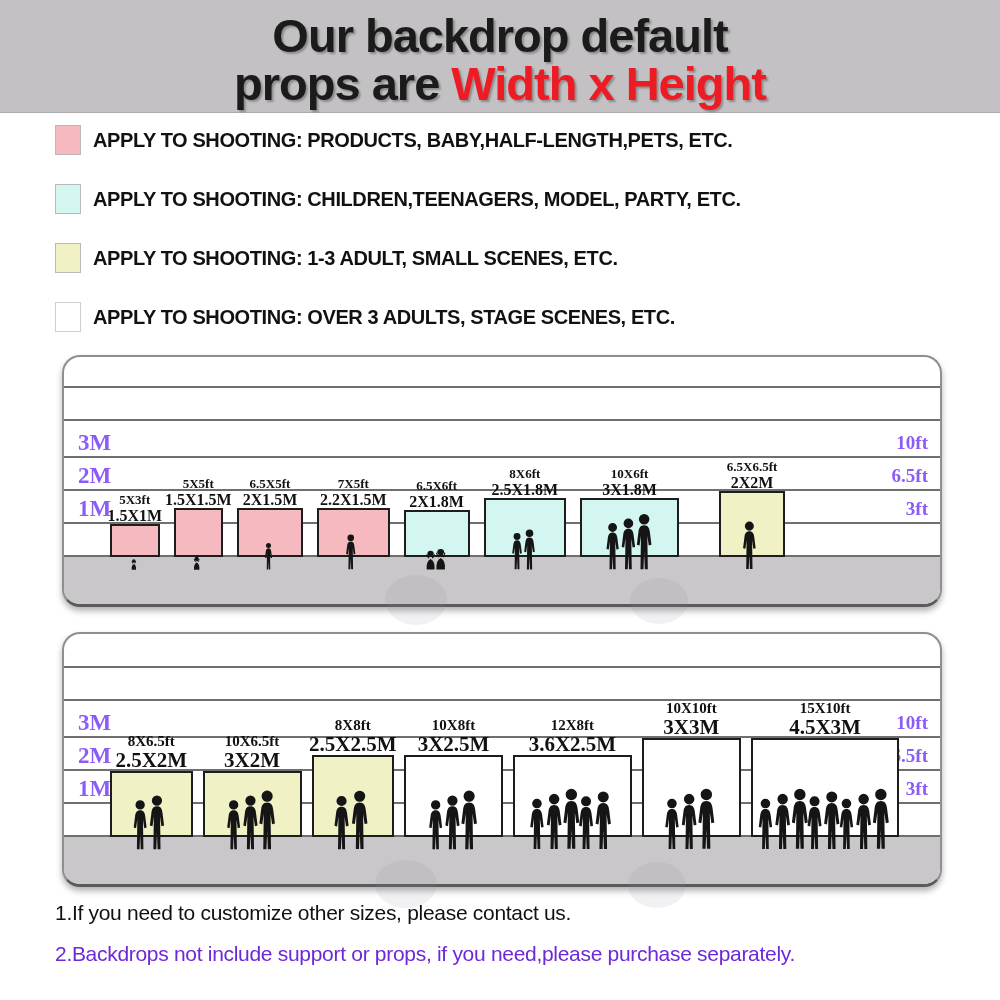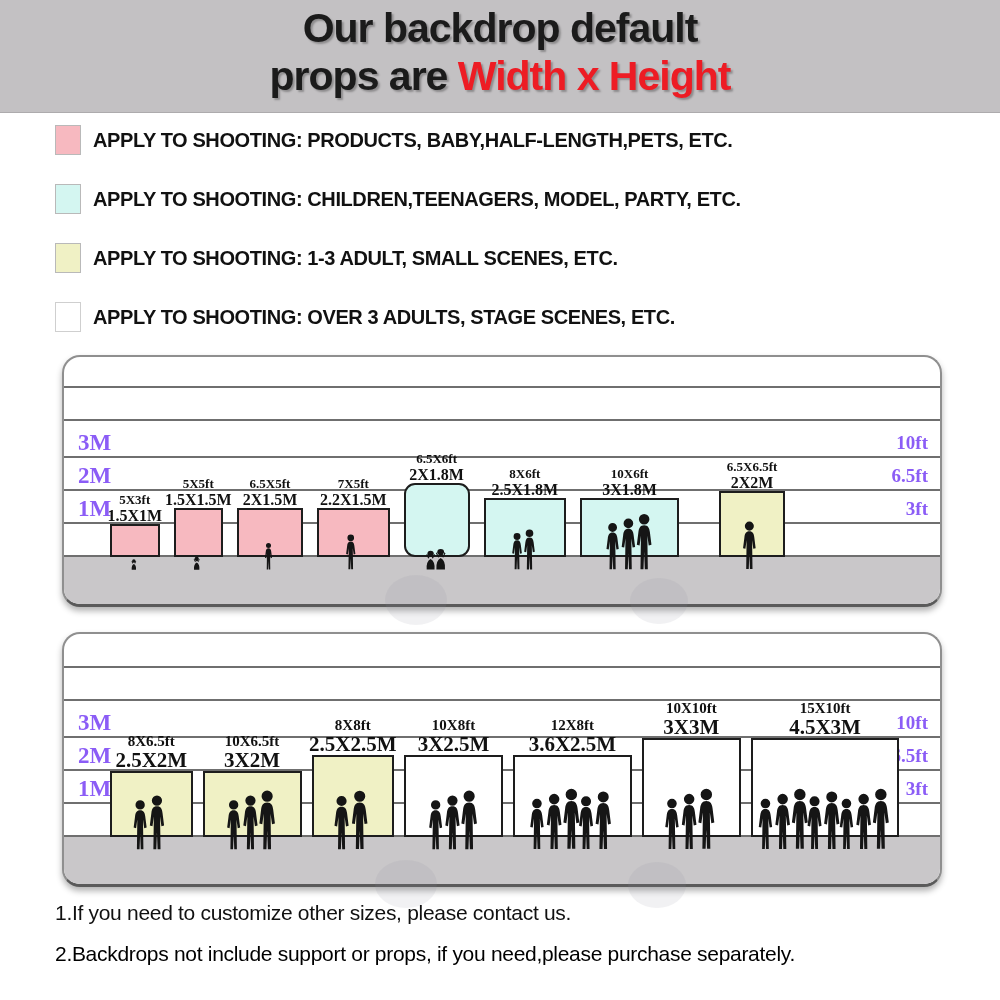--- a/index.html
+++ b/index.html
@@ -1,21 +1,21 @@
 <!DOCTYPE html>
 <html><head>
 <meta charset="utf-8">
 <style>
   html,body{margin:0;padding:0;background:#fff;}
   #stage{position:relative;width:1000px;height:1000px;overflow:hidden;background:#fff;
          font-family:"Liberation Sans",sans-serif;}
   
   .header{position:absolute;left:0;top:0;width:1000px;height:112px;background:#c3c1c3;
           border-bottom:1px solid #adabad;text-align:center;}
-  .title{margin-top:4px;font-weight:bold;font-size:41px;line-height:48px;color:#1b1b1b;
+  .title{margin-top:12px;font-weight:bold;font-size:47px;line-height:48px;color:#1b1b1b;
          letter-spacing:-1px;text-shadow:2px 2px 2px rgba(0,0,0,0.28);}
   .title .red{color:#ed1c24;}
   
   .legend{position:absolute;left:55px;top:120px;}
   .legend-row{display:flex;align-items:center;height:40px;margin-bottom:19px;}
   .swatch{width:24px;height:28px;border:1px solid #b9b9b9;margin-right:12px;flex:0 0 auto;}
   .legend-label{font-weight:bold;font-size:20px;color:#111;letter-spacing:-0.4px;white-space:nowrap;}
   
   .panel{position:absolute;left:62px;width:876px;background:#fff;border:2px solid #8f8f8f;
          border-bottom:3px solid #5a5a5a;border-radius:18px;overflow:hidden;
@@ -40,21 +40,21 @@
   .p0 .boxlabel .m{font-size:16px;line-height:17px;display:block;}
   .p1 .boxlabel .ft{font-size:15px;line-height:16px;display:block;}
   .p1 .boxlabel .m{font-size:21px;line-height:22px;display:block;}
   .figs{position:absolute;left:50%;transform:translateX(-50%);bottom:-15px;}
   .figs svg{display:block;}
   .watermark{position:absolute;border-radius:50%;background:rgba(140,140,155,0.12);}
   
   .notes{position:absolute;left:55px;top:901px;}
   .note{font-weight:normal;font-size:21px;letter-spacing:-0.3px;margin-bottom:17px;white-space:nowrap;}
   .note.black{color:#111;}
-  .note.red{color:#000000;}
+  .note.red{color:#6d28d9;}
 </style>
 </head>
 <body>
 
 <div id="stage">
 
   <div class="header">
     <div class="title">
       <div>Our backdrop default</div>
       <div><span>props are </span><span class="red">Width x Height</span></div>
@@ -131,21 +131,21 @@
           <div class="boxlabel">
             <span class="ft">7X5ft</span>
             <span class="m">2.2X1.5M</span>
           </div>
           <div class="figs">
             <svg width="19" height="44" viewBox="0 0 19 44" xmlns="http://www.w3.org/2000/svg">
               <path fill="#151515" fill-rule="evenodd" transform="translate(0.0,7.7) scale(0.145)" d="M50,28 m-23,0 a23,23 0 1,0 46,0 a23,23 0 1,0 -46,0 M50,54 C33,54 27,66 25,84 L18,140 L30,143 L36,100 L34,246 L47,246 L50,170 L53,246 L66,246 L64,100 L70,143 L82,140 L75,84 C73,66 67,54 50,54 Z"></path>
             </svg>
           </div>
         </div>
-        <div class="sizebox" style="width: 66px; height: 74px; background: rgb(212, 246, 241); border-radius: 11px;">
+        <div class="sizebox" style="width: 66px; height: 47px; background: rgb(212, 246, 241);">
           <div class="boxlabel">
             <span class="ft">6.5X6ft</span>
             <span class="m">2X1.8M</span>
           </div>
           <div class="figs">
             <svg width="25" height="37" viewBox="0 0 25 37" xmlns="http://www.w3.org/2000/svg">
               <path fill="#151515" fill-rule="evenodd" transform="translate(0.0,6.5) scale(0.122)" d="M50,118 m-26,0 a26,26 0 1,0 52,0 a26,26 0 1,0 -52,0 M18,246 Q12,180 50,160 Q88,180 82,246 Z M32,158 L14,124 L24,116 L40,146 Z M68,158 L86,124 L76,116 L60,146 Z"></path>
               <path fill="#151515" fill-rule="evenodd" transform="translate(9.5,3.6) scale(0.134)" d="M50,118 m-26,0 a26,26 0 1,0 52,0 a26,26 0 1,0 -52,0 M18,246 Q12,180 50,160 Q88,180 82,246 Z M32,158 L14,124 L24,116 L40,146 Z M68,158 L86,124 L76,116 L60,146 Z"></path>
             </svg>
           </div>

